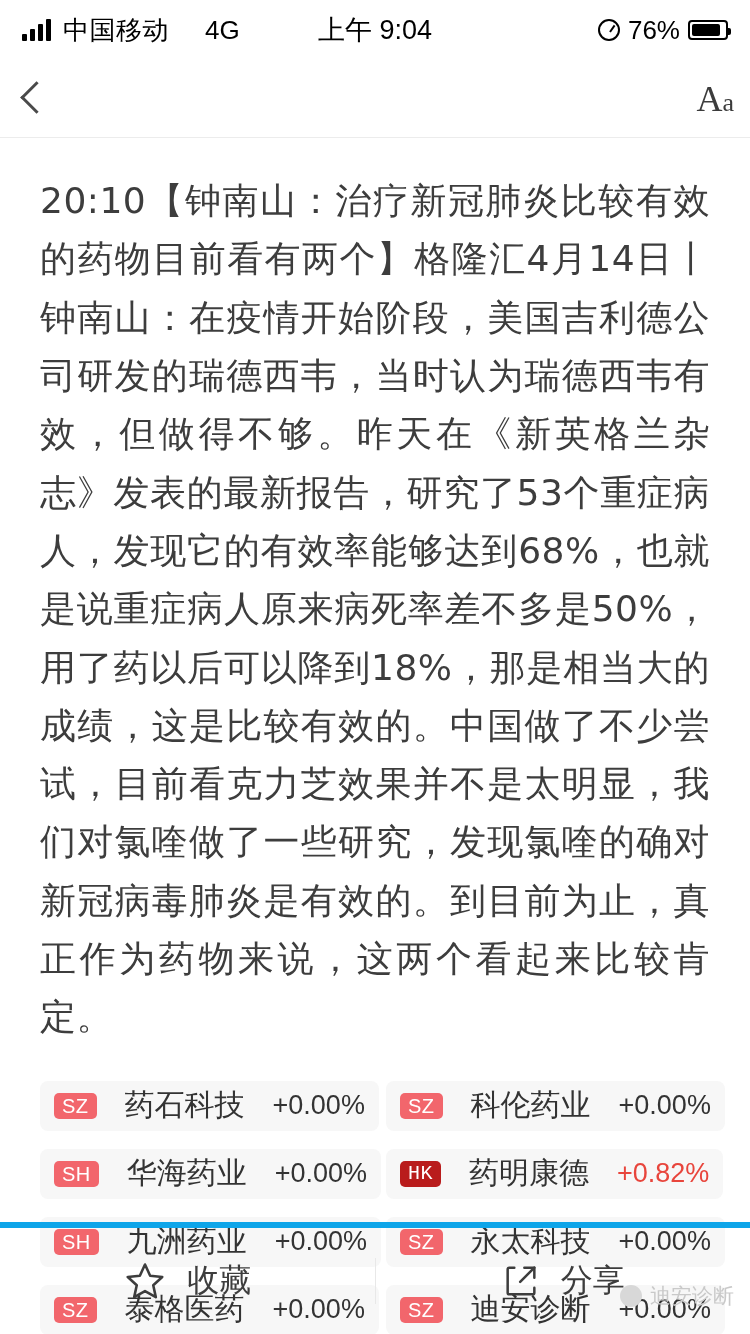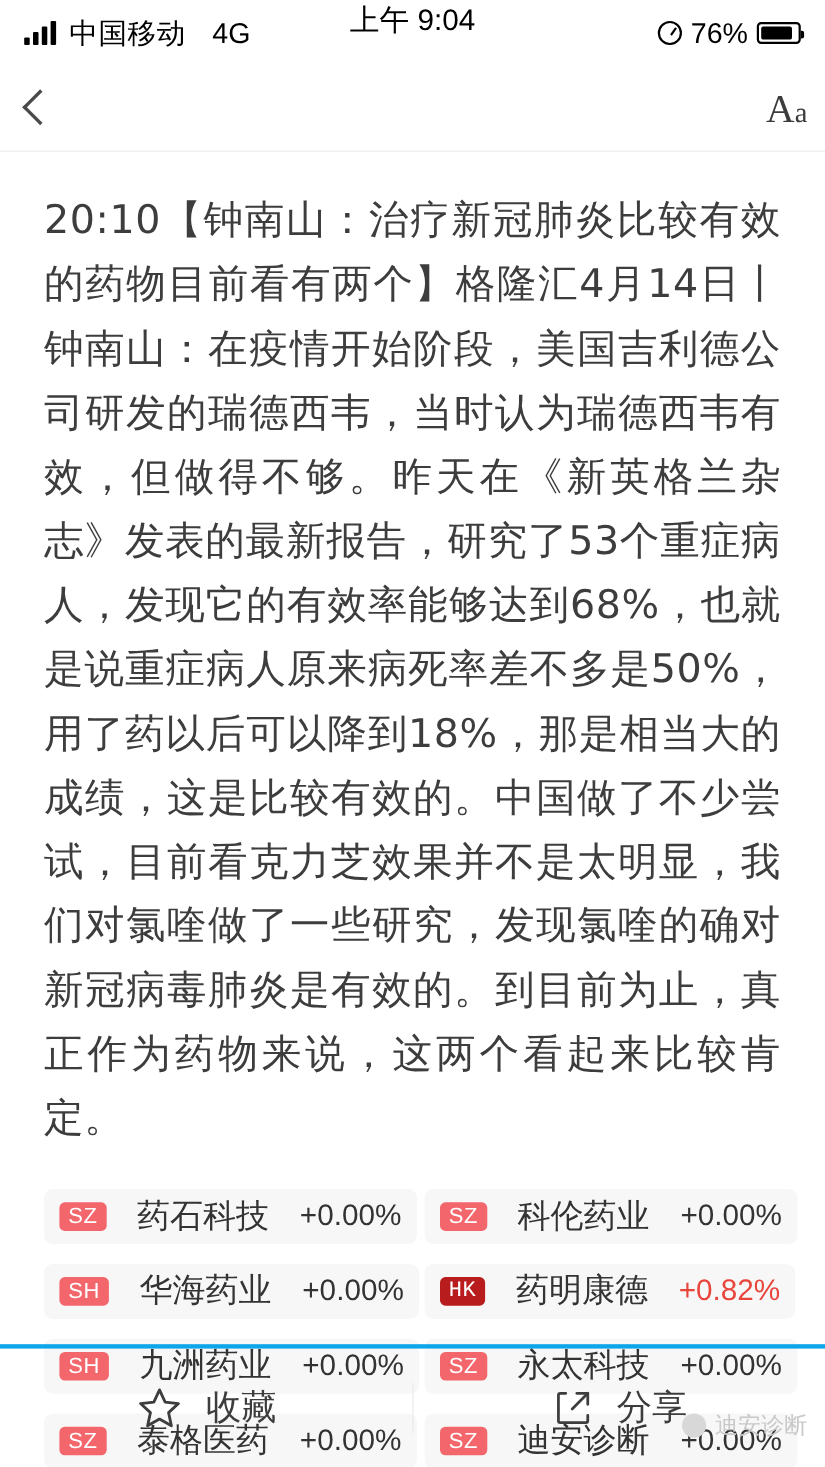--- a/index.html
+++ b/index.html
@@ -7,34 +7,35 @@
     width: 750px; height: 1334px;
     background: #ffffff;
     font-family: "Liberation Sans", sans-serif;
     overflow: hidden;
   }
 
   
   .status-bar {
     height: 60px;
     display: flex;
+    align-items: center;
     padding: 0 22px;
     font-size: 26px;
     color: #000;
     position: relative;
   }
   .sb-left { display: flex; align-items: center; gap: 12px; }
   .signal-bars { display: flex; align-items: flex-end; gap: 3px; height: 22px; }
   .signal-bars i { display: block; width: 5px; background: #000; border-radius: 1px; }
   .signal-bars i:nth-child(1) { height: 7px; }
   .signal-bars i:nth-child(2) { height: 12px; }
   .signal-bars i:nth-child(3) { height: 17px; }
   .signal-bars i:nth-child(4) { height: 22px; }
   .carrier { font-size: 26px; letter-spacing: 0.5px; }
-  .network { font-size: 26px; margin-left: 12px; }
+  .network { font-size: 26px; margin-left: 24px; }
   .sb-center {
     position: absolute; left: 0; right: 0; text-align: center;
     font-size: 27px; font-weight: 500; pointer-events: none;
   }
   .sb-right {
     margin-left: auto; display: flex; align-items: center; gap: 8px;
     font-size: 26px;
   }
   .lock-icon {
     width: 22px; height: 22px; border: 2px solid #000; border-radius: 50%;
@@ -130,21 +131,21 @@
     font-size: 27px;
     white-space: nowrap;
     font-family: Liberation Sans, sans-serif;
   }
 
   
   .bottom-bar {
     position: absolute;
     left: 0; right: 0; bottom: 0;
     height: 112px;
-    border-top: 4px solid #0ea5e9;
+    border-top: 6px solid #0ea5e9;
     display: flex;
     align-items: center;
   }
   .bottom-action {
     flex: 1;
     display: flex; align-items: center; justify-content: center;
     gap: 20px;
     font-size: 32px;
     color: #3d3d3d;
     height: 100%;

